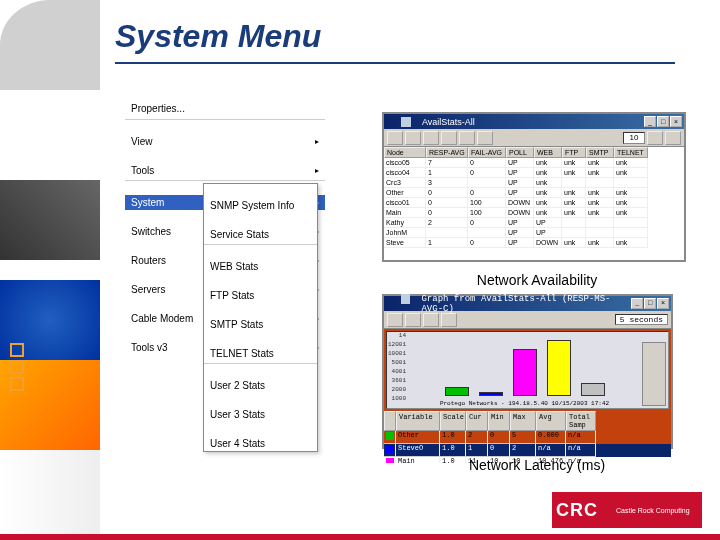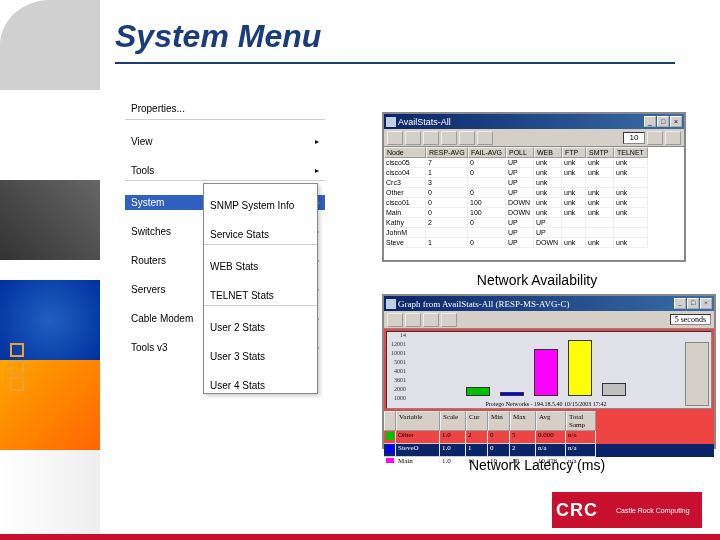--- a/index.html
+++ b/index.html
@@ -22,36 +22,36 @@
   .menu-heading { padding: 3px 6px; color: #000; }
   .menu-sep { height: 1px; background: #ccc; margin: 2px 0; }
   .menu-item { padding: 2px 6px; display: flex; justify-content: space-between; align-items: center; cursor: pointer; margin-top: 14px; }
   .menu-item.highlighted { background: #3060c0; color: #fff; }
   .menu-arrow { font-size: 8px; }
   .submenu { position: absolute; left: 78px; top: 0; width: 115px; background: #fff; border: 1px solid #888; box-shadow: 2px 2px 4px rgba(0,0,0,0.2); }
   .submenu-pos { top: 83px; text-align: center; }
 
   .availability-window { position: absolute; left: 382px; top: 112px; width: 304px; height: 150px; border: 2px solid #888; background: #fff; font-family: 'Tahoma', sans-serif; font-size: 8px; z-index: 3; }
   .win-titlebar { display: flex; align-items: center; justify-content: space-between; background: linear-gradient(to right,#0a246a,#3a6ea5); color: #fff; height: 15px; padding: 0 2px; font-size: 9px; }
-  .win-titlebar-left { display: flex; align-items: flex-start; gap: 2px; }
+  .win-titlebar-left { display: flex; align-items: flex-start; gap: 11px; margin-left: 15px; }
   .win-icon { width: 10px; height: 10px; background: #c0d0e0; }
   .win-buttons { display: flex; gap: 1px; }
   .win-btn { width: 12px; height: 11px; background: #d0d0d0; border: 1px outset #fff; font-size: 7px; text-align: center; line-height: 9px; color: #000; cursor: pointer; }
   .win-toolbar { height: 18px; background: #d4d0c8; border-bottom: 1px solid #888; display: flex; align-items: center; padding: 0 3px; gap: 2px; }
   .tb-btn { width: 16px; height: 14px; background: #d4d0c8; border: 1px outset #eee; cursor: pointer; }
   .tb-input { width: 22px; height: 12px; border: 1px inset #888; background: #fff; font-size: 8px; text-align: center; }
   .avail-grid { width: 100%; }
   .avail-head, .avail-row { display: grid; grid-template-columns: 42px 42px 38px 28px 28px 24px 28px 34px; font-size: 7px; }
   .avail-head .cell { background: #d4d0c8; border: 1px outset #eee; padding: 1px 2px; font-weight: normal; }
   .avail-row .cell { border-bottom: 1px solid #eee; border-right: 1px solid #eee; padding: 1px 2px; white-space: nowrap; overflow: hidden; }
   .avail-body { height: 92px; overflow: hidden; background: #fff; }
 
   .caption1 { position: absolute; left: 392px; top: 272px; width: 290px; text-align: center; font-size: 14px; font-family: Arial, sans-serif; z-index: 3; }
 
-  .latency-window { position: absolute; left: 382px; top: 294px; width: 334px; height: 155px; border: 2px solid #888; background: #ef4444; font-family: Liberation Serif, serif; font-size: 8px; z-index: 3; }
+  .latency-window { position: absolute; left: 382px; top: 294px; width: 291px; height: 155px; border: 2px solid #888; background: #c2410c; font-family: Liberation Mono, monospace; font-size: 8px; z-index: 3; }
   .chart-area { height: 78px; background: #e0e0e8; border: 1px inset #888; position: relative; margin: 2px; }
   .chart-yaxis { position: absolute; left: 2px; top: 0; width: 18px; height: 100%; font-size: 6px; color: #333; }
   .chart-ytick { position: absolute; right: 1px; }
   .chart-bars { position: absolute; left: 24px; right: 30px; bottom: 12px; top: 4px; display: flex; align-items: flex-end; gap: 10px; justify-content: center; }
   .bar { width: 24px; border: 1px solid #333; }
   .chart-xlabel { position: absolute; bottom: 1px; left: 24px; right: 30px; text-align: center; font-size: 6px; color: #000; }
   .chart-pager { position: absolute; right: 2px; bottom: 2px; width: 24px; height: 64px; background: #d4d0c8; border: 1px solid #888; }
   .latency-grid-wrap { height: 52px; overflow: hidden; }
   .lat-head, .lat-row { display: grid; grid-template-columns: 12px 44px 26px 22px 22px 26px 30px 30px; font-size: 7px; }
   .lat-head .cell { background: #d4d0c8; border: 1px outset #eee; padding: 1px 2px; }
@@ -123,20 +123,22 @@
       <div class="menu-item">
         <span>Tools v3</span>
         <span class="menu-arrow">▸</span>
       </div>
     </div>
   <div class="submenu submenu-pos" id="submenu">
       <div class="menu-item">SNMP System Info</div>
       <div class="menu-item">Service Stats</div>
       <div class="menu-sep"></div>
       <div class="menu-item">WEB Stats</div>
+      <div class="menu-item">FTP Stats</div>
+      <div class="menu-item">SMTP Stats</div>
       <div class="menu-item">TELNET Stats</div>
       <div class="menu-sep"></div>
       <div class="menu-item">User 2 Stats</div>
       <div class="menu-item">User 3 Stats</div>
       <div class="menu-item">User 4 Stats</div>
     </div>
 </div>
 
 <div class="availability-window">
   <div class="win-titlebar">

